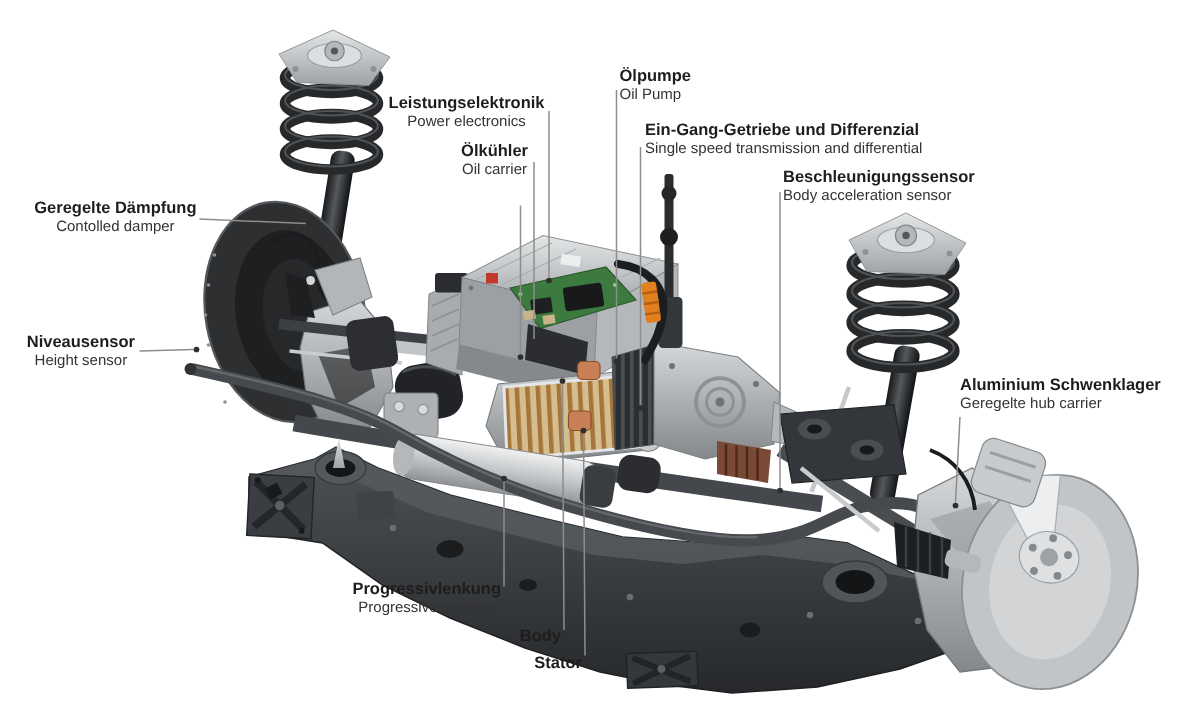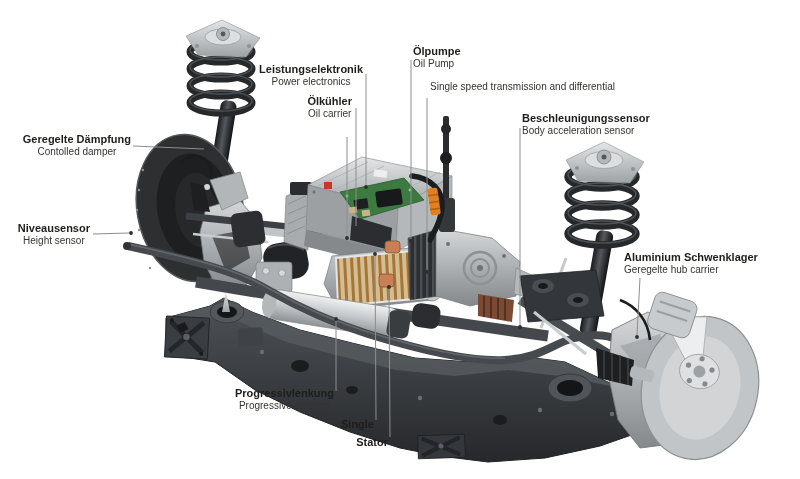--- a/index.html
+++ b/index.html
@@ -11,21 +11,21 @@
   .lbl .en{font-size:10px;font-weight:normal;color:#343330;line-height:12px;}
   .r{transform:translateX(-100%);text-align:center;}
   .l0{left:131px;top:133px}
   .l1{left:90px;top:222px}
   .l2{left:363px;top:63px}
   .l3{left:352px;top:95px}
   .l4{left:346px;top:124px}
   .l5{left:413px;top:45px}
   .l6{left:430px;top:81px}
   .l7{left:522px;top:112px}
-  .l8{left:624px;top:251px}
+  .l8{left:640px;top:251px}
   .l9{left:334px;top:387px}
   .l10{left:374px;top:418px}
   .l11{left:388px;top:436px}
 </style>
 </head>
 <body>
 
 <div id="stage">
 
 <svg id="mech" width="800" height="479" viewBox="0 0 800 479">
@@ -392,34 +392,35 @@
   </div>
   <div class="lbl l3 r">
     <div class="de">Ölkühler</div>
     <div class="en">Oil carrier</div>
   </div>
   <div class="lbl l5">
     <div class="de">Ölpumpe</div>
     <div class="en">Oil Pump</div>
   </div>
   <div class="lbl l6">
+    <div class="de">Ein-Gang-Getriebe und Differenzial</div>
     <div class="en">Single speed transmission and differential</div>
   </div>
   <div class="lbl l7">
     <div class="de">Beschleunigungssensor</div>
     <div class="en">Body acceleration sensor</div>
   </div>
   <div class="lbl l8">
     <div class="de">Aluminium Schwenklager</div>
     <div class="en">Geregelte hub carrier</div>
   </div>
   <div class="lbl l9 r">
     <div class="de">Progressivlenkung</div>
     <div class="en">Progressive steering</div>
   </div>
   <div class="lbl l10 r">
-    <div class="de">Single</div>
+    <div class="de">Body</div>
   </div>
   <div class="lbl l11 r">
     <div class="de">Stator</div>
   </div>
 
 </div>
 
 </body></html>

